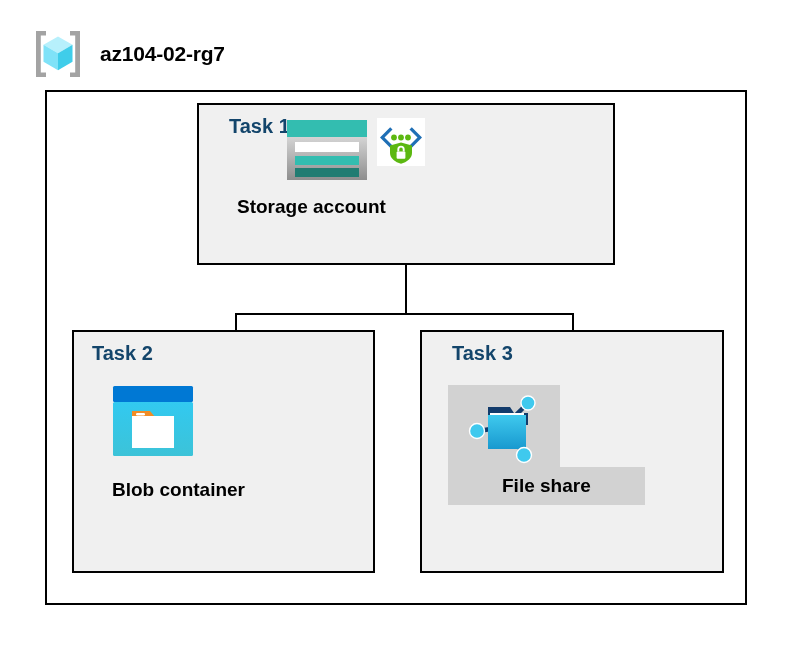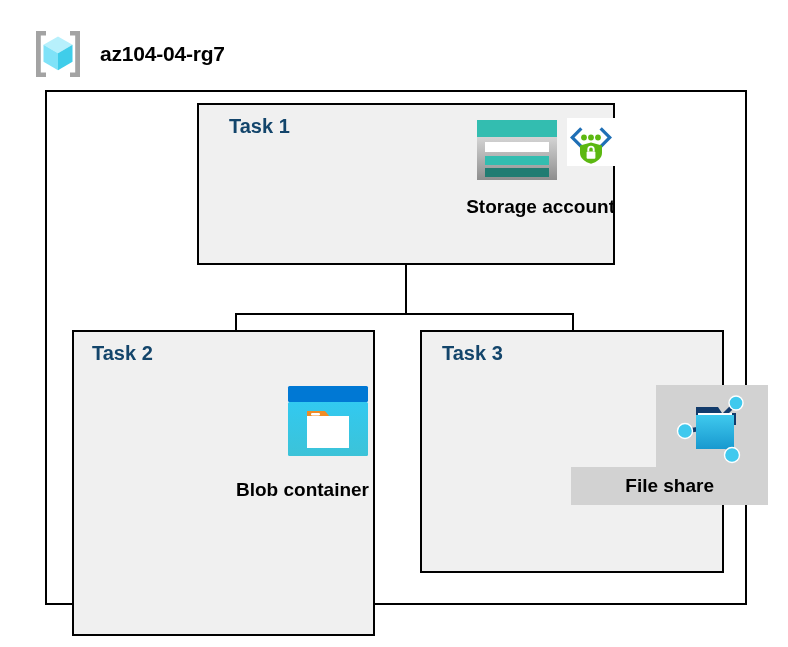--- a/index.html
+++ b/index.html
@@ -56,40 +56,41 @@
   }
 
   
   .task-box {
     position: absolute;
     background: #f0f0f0;
     border: 2px solid #000000;
     box-sizing: border-box;
   }
   #task1-box { left: 197px; top: 103px; width: 418px; height: 162px; }
-  #task2-box { left: 72px;  top: 330px; width: 303px; height: 306px; }
+  #task2-box { left: 72px;  top: 330px; width: 303px; height: 243px; }
   #task3-box { left: 420px; top: 330px; width: 304px; height: 243px; }
 
   .task-label {
     position: absolute;
     font-size: 20px;
     font-weight: bold;
     color: #13456b;
     white-space: nowrap;
   }
   #task1-label { left: 30px; top: 10px; }
   #task2-label { left: 18px; top: 10px; }
-  #task3-label { left: 20px; top: 10px; }
+  #task3-label { left: 30px; top: 10px; }
 
   
   .node {
     position: absolute;
     display: flex;
     flex-direction: column;
-    align-items: flex-end;
+    align-items: flex-start;
+    padding-left: 40px;
   }
   .node-caption {
     font-size: 19px;
     font-weight: bold;
     color: #000000;
     white-space: nowrap;
     text-align: center;
   }
 
   
@@ -153,21 +154,21 @@
       <path d="M16 5 L6 5 L6 51 L16 51 L16 46.5 L10.8 46.5 L10.8 9.5 L16 9.5 Z" fill="#a3a3a3"></path>
 
       <path d="M40 5 L50 5 L50 51 L40 51 L40 46.5 L45.2 46.5 L45.2 9.5 L40 9.5 Z" fill="#a3a3a3"></path>
 
       <path d="M28 10.5 L42.5 18.8 L28 27.2 L13.5 18.8 Z" fill="#b7f0fc"></path>
 
       <path d="M13.5 18.8 L28 27.2 L28 44.2 L13.5 35.8 Z" fill="#7fe2f8"></path>
 
       <path d="M42.5 18.8 L42.5 35.8 L28 44.2 L28 27.2 Z" fill="#3fcdea"></path>
     </svg>
-    <div id="rg-title">az104-04-rg7</div>
+    <div id="rg-title">az104-02-rg7</div>
   </div>
 
   <div id="group-box"></div>
 
   <svg id="connectors">
 
     <line x1="406" y1="265" x2="406" y2="314" stroke="#000000" stroke-width="2"></line>
 
     <line x1="235" y1="314" x2="574" y2="314" stroke="#000000" stroke-width="2"></line>
 

